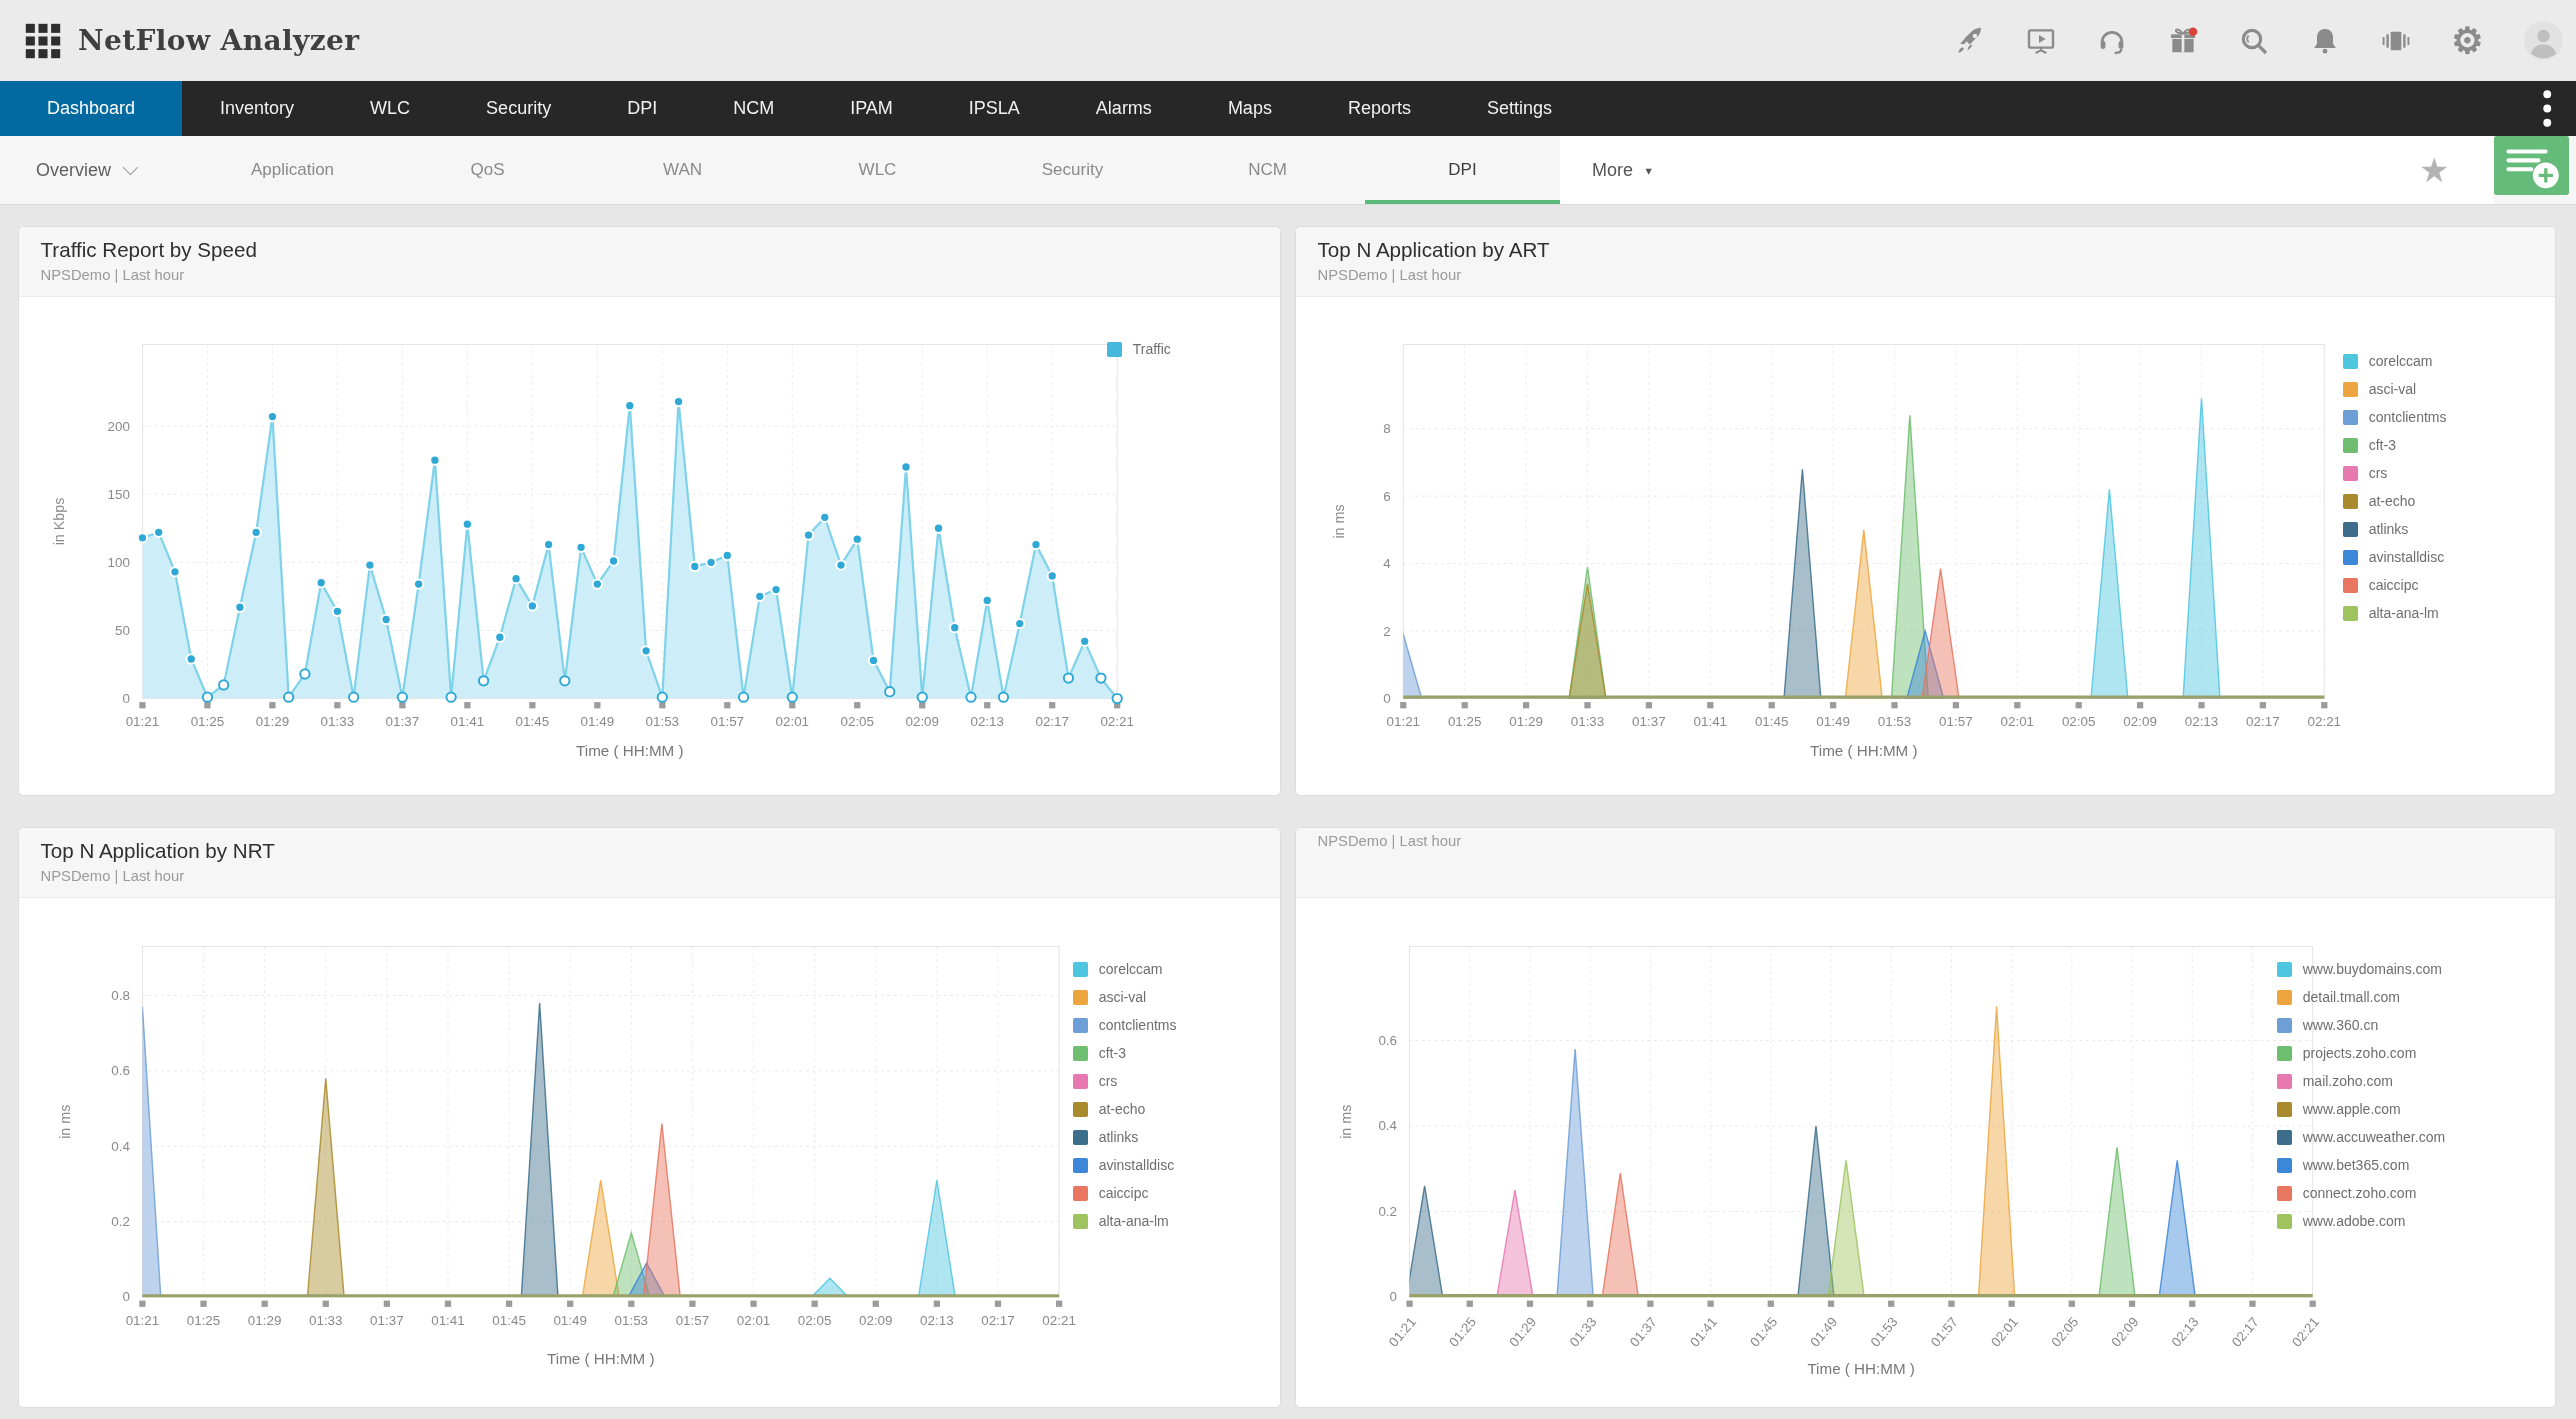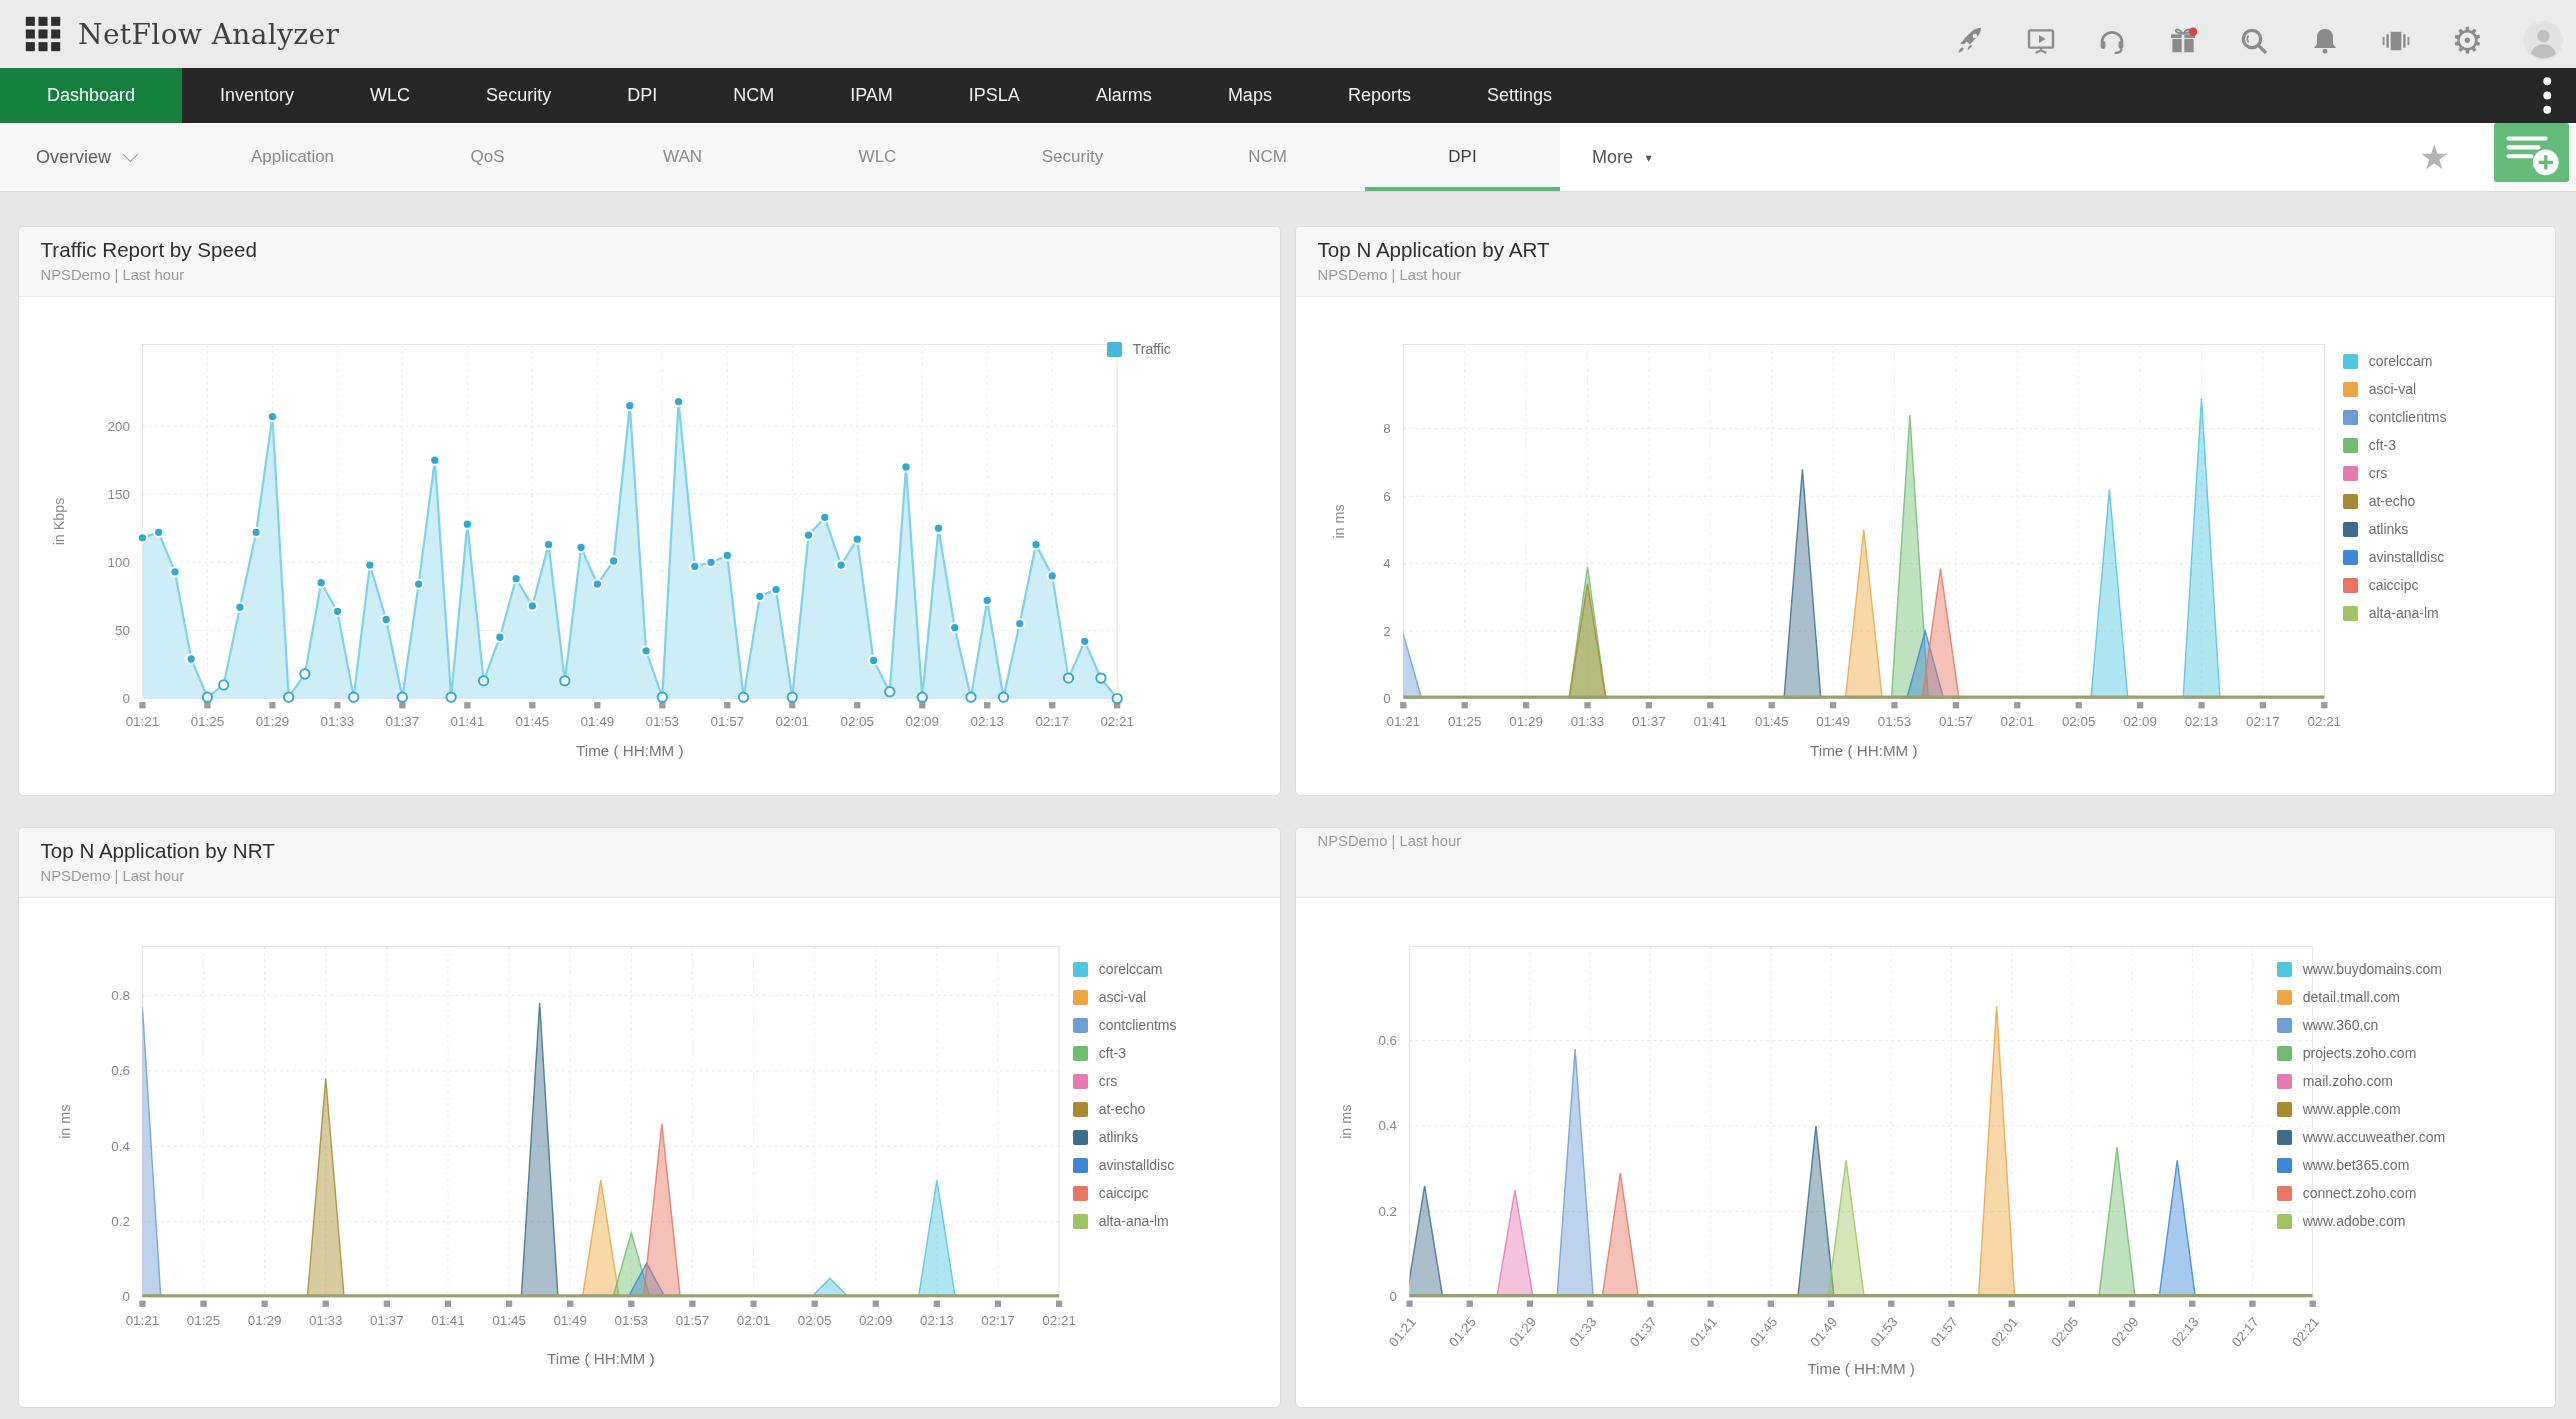--- a/index.html
+++ b/index.html
@@ -1,30 +1,30 @@
 <!DOCTYPE html>
 <html style="font-size:14.3px"><head>
 <meta charset="utf-8">
 <style>
   html,body{margin:0;padding:0;}
   body{
     width:2576px;height:1419px;overflow:hidden;background:#e7e7e7;
     font-family:"Liberation Sans",sans-serif;position:relative;
   }
   
-  .topbar{height:68px;background:#ebebeb;display:flex;align-items:center;position:relative;}
+  .topbar{height:81px;background:#ebebeb;display:flex;align-items:center;position:relative;font-weight:bold;}
   .grid-icon{margin-left:24px;width:38px;height:38px;display:block;}
   .app-title{font-family:"DejaVu Serif",serif;font-size:28px;color:#3f3f3f;margin-left:16px;letter-spacing:0.4px;}
   .topbar-icons{position:absolute;right:12.5px;top:0;height:81px;display:flex;align-items:center;gap:39px;}
   .tb-icon{width:32px;height:32px;display:block;cursor:pointer;}
   .gear-glyph{font-size:36px;color:#8b8b8b;line-height:32px;}
   
   .mainnav{height:55px;background:#272727;display:flex;align-items:stretch;position:relative;}
   .nav-item{color:#f1f1f1;font-size:18px;display:flex;align-items:center;padding:11px 38px;cursor:pointer;}
-  .nav-item.active{background:#15803d;padding:0 47px;color:#ffffff;}
+  .nav-item.active{background:#0369a1;padding:0 47px;color:#ffffff;}
   .kebab{position:absolute;right:23px;top:0;height:55px;display:flex;align-items:center;cursor:pointer;}
   
   .subnav{height:68px;background:#f6f6f6;position:relative;border-bottom:0.9px solid #dadada;}
   .subnav-white{position:absolute;left:1560px;top:0;width:934px;height:68px;background:#ffffff;}
   .sub-cells{position:absolute;left:0;top:0;height:68px;display:flex;}
   .sub-overview{width:195px;display:flex;align-items:center;padding-left:36px;box-sizing:border-box;color:#5f5f5f;font-size:18px;cursor:pointer;}
   .chev{width:9.8px;height:9.8px;border-right:1.8px solid #9a9a9a;border-bottom:1.8px solid #9a9a9a;transform:rotate(45deg);margin-left:14.3px;margin-top:-5.4px;}
   .sub-tab{width:195px;display:flex;align-items:center;justify-content:center;color:#8a8a8a;font-size:17px;cursor:pointer;position:relative;}
   .sub-tab.active{color:#3c3c3c;}
   .sub-tab.active::after{content:"";position:absolute;left:0;bottom:0;width:100%;height:4.5px;background:#5cba78;}

